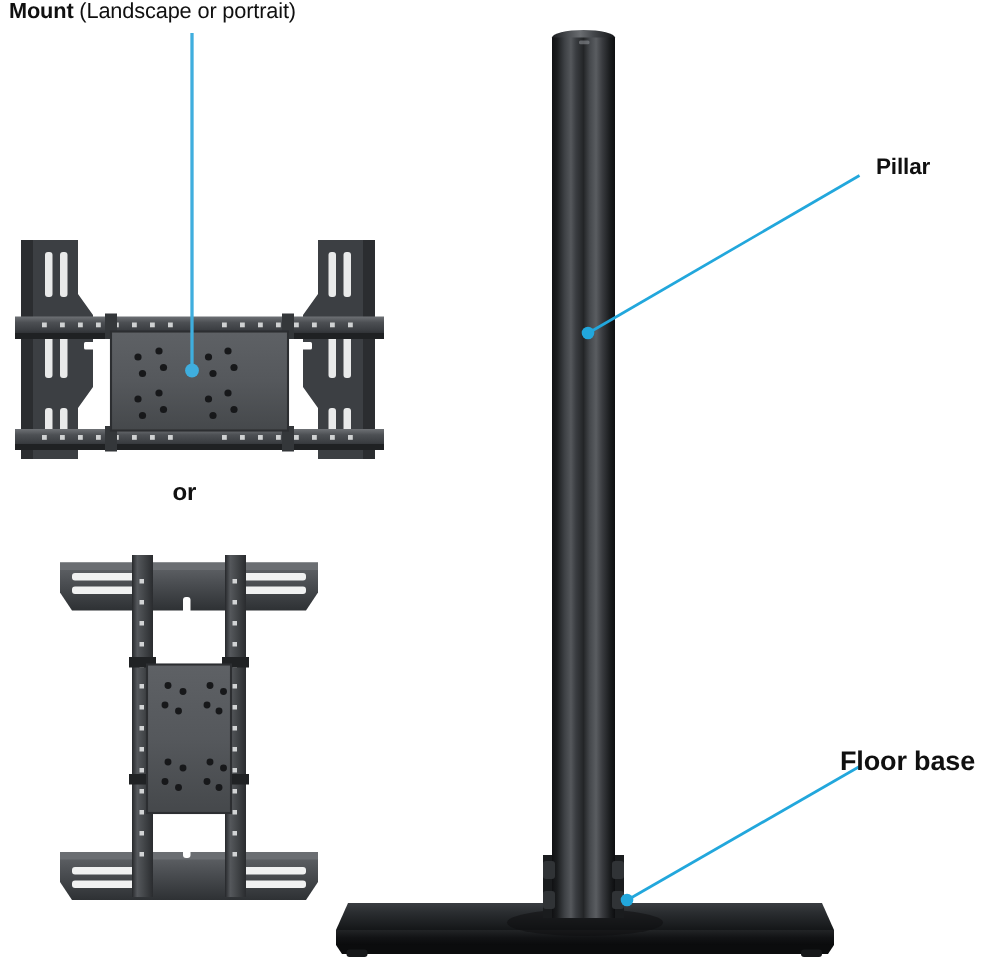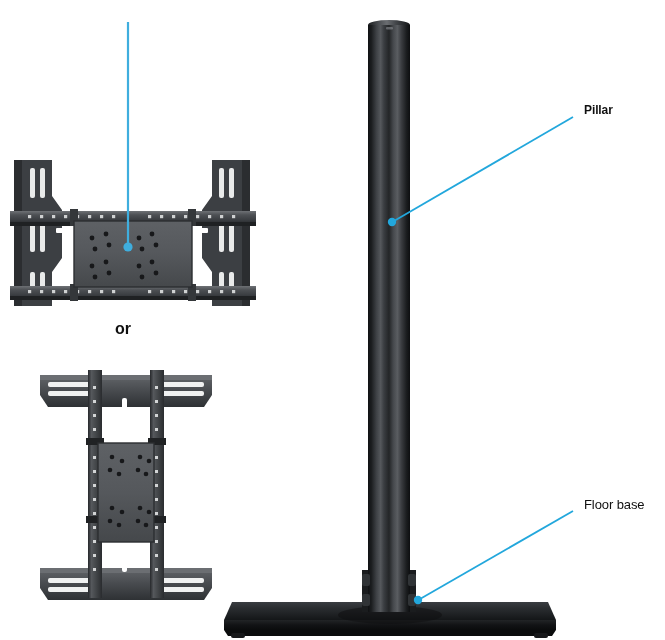--- a/index.html
+++ b/index.html
@@ -41,27 +41,27 @@
   #label-or {
     left: 115px;
     top: 320px;
     font-weight: bold;
     font-size: 16px;
   }
   #label-pillar {
     left: 584px;
     top: 103px;
     font-weight: bold;
-    font-size: 12px;
+    font-size: 15px;
   }
   #label-floorbase {
-    left: 584px;
+    left: 560px;
     top: 497px;
-    font-weight: normal;
-    font-size: 13px;
+    font-weight: bold;
+    font-size: 18px;
   }
   svg.overlay {
     position: absolute;
     left: 0; top: 0;
     width: 665px;
     height: 640px;
     pointer-events: none;
   }
 </style>
 </head>
@@ -322,20 +322,23 @@
     <g>
       <line x1="573" y1="117" x2="394" y2="221" stroke="#22A7DC" stroke-width="1.8"></line>
       <circle cx="392" cy="222" r="4.2" fill="#22A7DC"></circle>
     </g>
     <g>
       <line x1="573" y1="511" x2="420" y2="599" stroke="#22A7DC" stroke-width="1.8"></line>
       <circle cx="418" cy="600" r="4.2" fill="#22A7DC"></circle>
     </g>
   </svg>
 
+  <div class="label" id="label-mount">
+    <span class="bold">Mount</span><span class="reg"> (Landscape or portrait)</span>
+  </div>
 
   <div class="label" id="label-or">or</div>
 
   <div class="label" id="label-pillar">Pillar</div>
 
   <div class="label" id="label-floorbase">Floor base</div>
 
 </div>
 
 </body></html>

